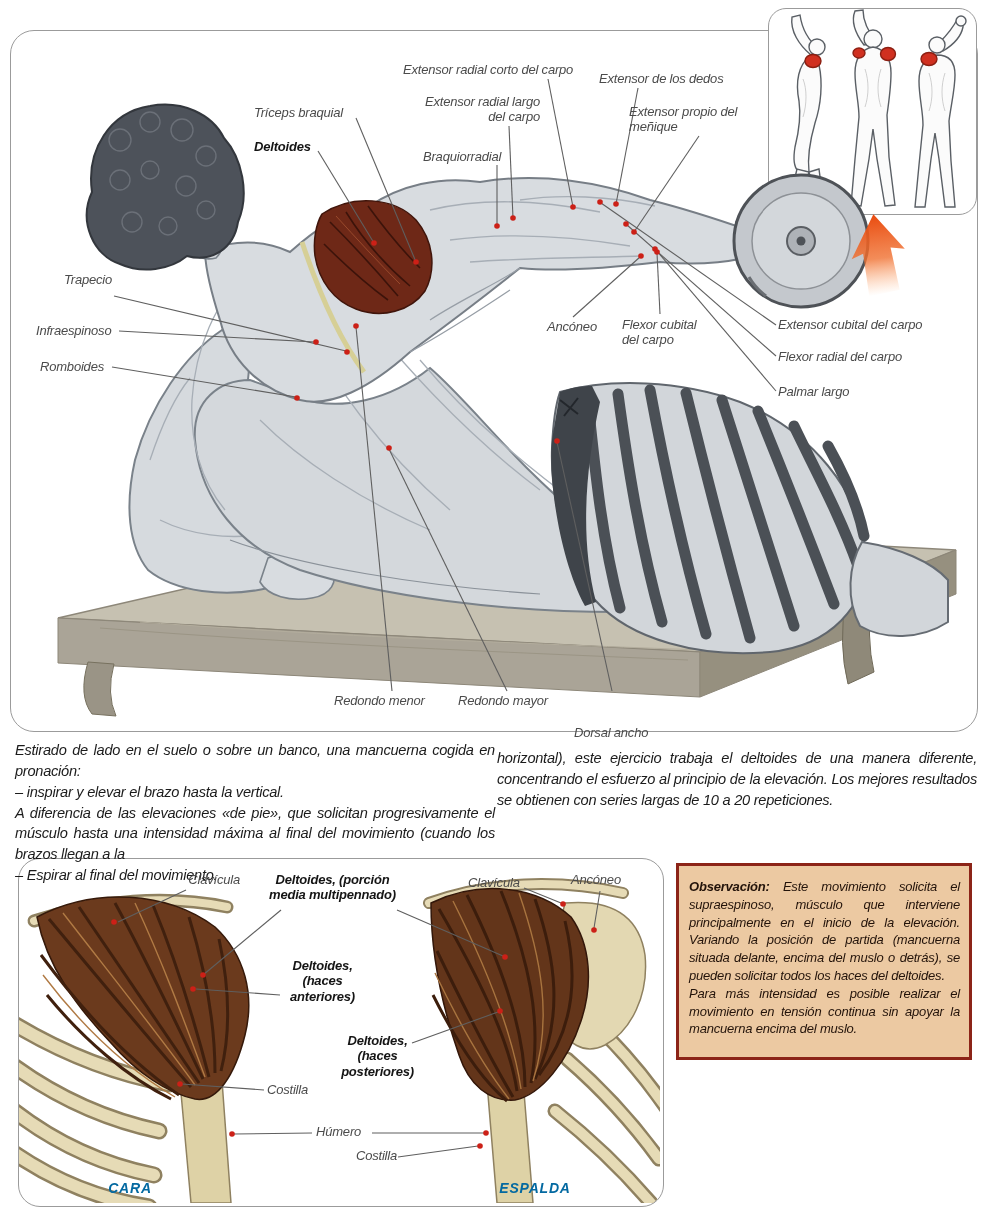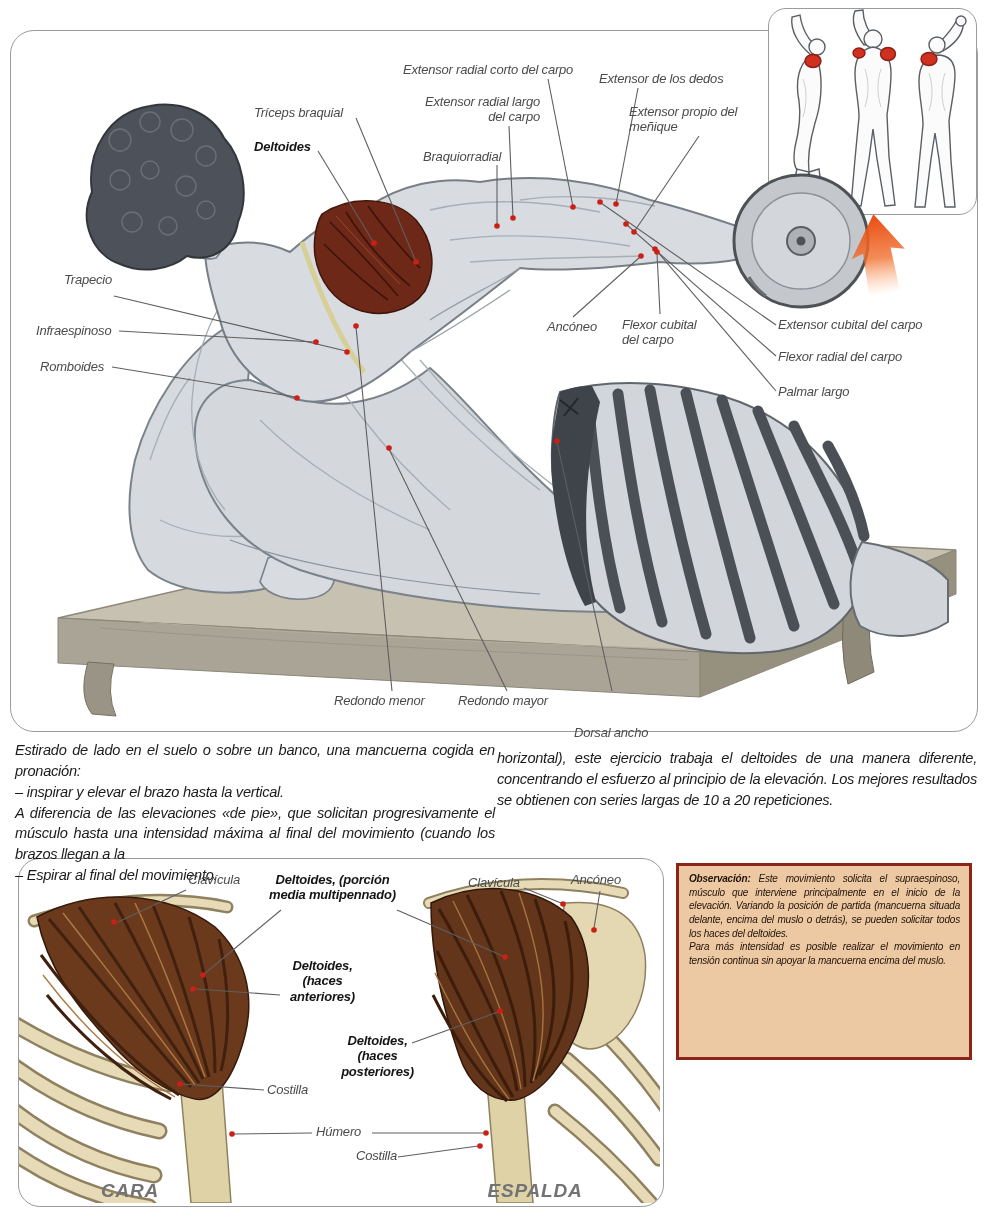--- a/index.html
+++ b/index.html
@@ -21,27 +21,27 @@
 
   
   .intro-col{ position:absolute; width:480px; color:#1b1b1b; font-size:14.6px;
     line-height:1.43; letter-spacing:-0.25px; text-align:justify;}
   .intro-col p{ margin:0; }
 
   
   .obs{
     position:absolute; left:676px; top:863px; width:296px; height:197px;
     background:#ecc9a2; border:3px solid #8c2418; box-sizing:border-box;
-    padding:6px 9px 6px 10px; color:#23130a; font-size:10px; line-height:1.37;
+    padding:12px 9px 6px 10px; color:#23130a; font-size:13px; line-height:1.37;
     text-align:justify; letter-spacing:-0.2px;
   }
   .obs .t{ font-weight:bold; }
   .obs p{ margin:0; }
 
-  .cap{ position:absolute; font-weight:bold; font-size:19px; color:#737373; letter-spacing:0.8px; }
+  .cap{ position:absolute; font-weight:bold; font-size:14px; color:#0369a1; letter-spacing:0.8px; }
 </style>
 </head>
 <body>
 
 <div class="page">
 
   <div class="rbox" style="left:10px;top:30px;width:966px;height:700px;"></div>
 
   <div class="rbox" style="left:768px;top:8px;width:207px;height:205px;border-radius:18px;">
     <svg width="207" height="205" viewBox="0 0 207 205">

